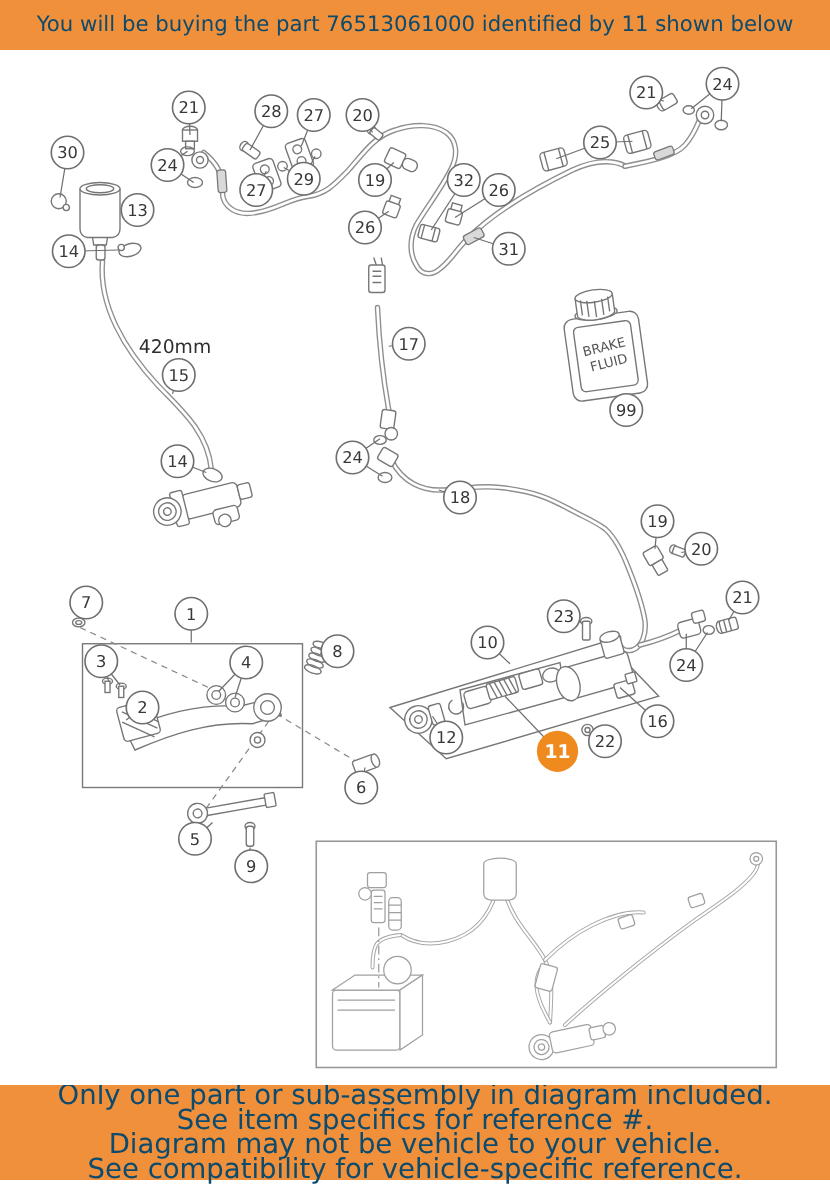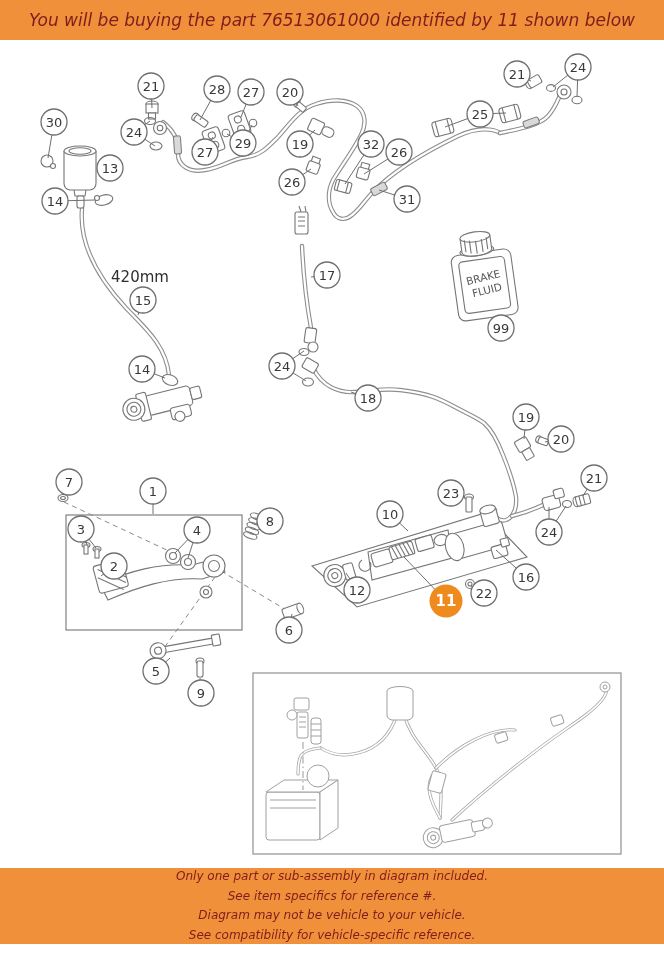--- a/index.html
+++ b/index.html
@@ -1,21 +1,21 @@
 <!DOCTYPE html>
 <html><head>
 <meta charset="utf-8">
 <style>
   html,body{margin:0;padding:0;background:#ffffff;}
   .page{width:664px;height:957px;position:relative;background:#ffffff;overflow:hidden;
         font-family:"DejaVu Sans","Liberation Sans",sans-serif;}
-  .banner{width:664px;background:#F0903A;color:#7f1d1d;text-align:center;
-          display:flex;flex-direction:column;justify-content:center;align-items:center;font-style:italic;}
+  .banner{width:664px;background:#F0903A;color:#0c4a6e;text-align:center;
+          display:flex;flex-direction:column;justify-content:center;align-items:center;}
   .banner.top{height:40px;font-size:17px;}
-  .banner.bottom{height:76px;font-size:12px;line-height:19.5px;text-align:center;}
+  .banner.bottom{height:76px;font-size:22px;line-height:19.5px;text-align:center;}
   .diagram-wrap{width:664px;height:828px;position:relative;background:#ffffff;}
   svg{display:block;}
   .p{fill:#ffffff;stroke:#767676;stroke-width:1.1;}
   .ln{fill:none;stroke:#767676;stroke-width:1.1;}
   .tube{fill:none;stroke:#8f8f8f;stroke-width:4.4;stroke-linecap:round;}
   .tubein{fill:none;stroke:#ffffff;stroke-width:2.2;stroke-linecap:round;}
   .tube2{fill:none;stroke:#a8a8a8;stroke-width:3.2;stroke-linecap:round;}
   .tube2in{fill:none;stroke:#ffffff;stroke-width:1.6;stroke-linecap:round;}
   .p2{fill:#ffffff;stroke:#a0a0a0;stroke-width:1;}
   .ln2{fill:none;stroke:#a0a0a0;stroke-width:1;}

